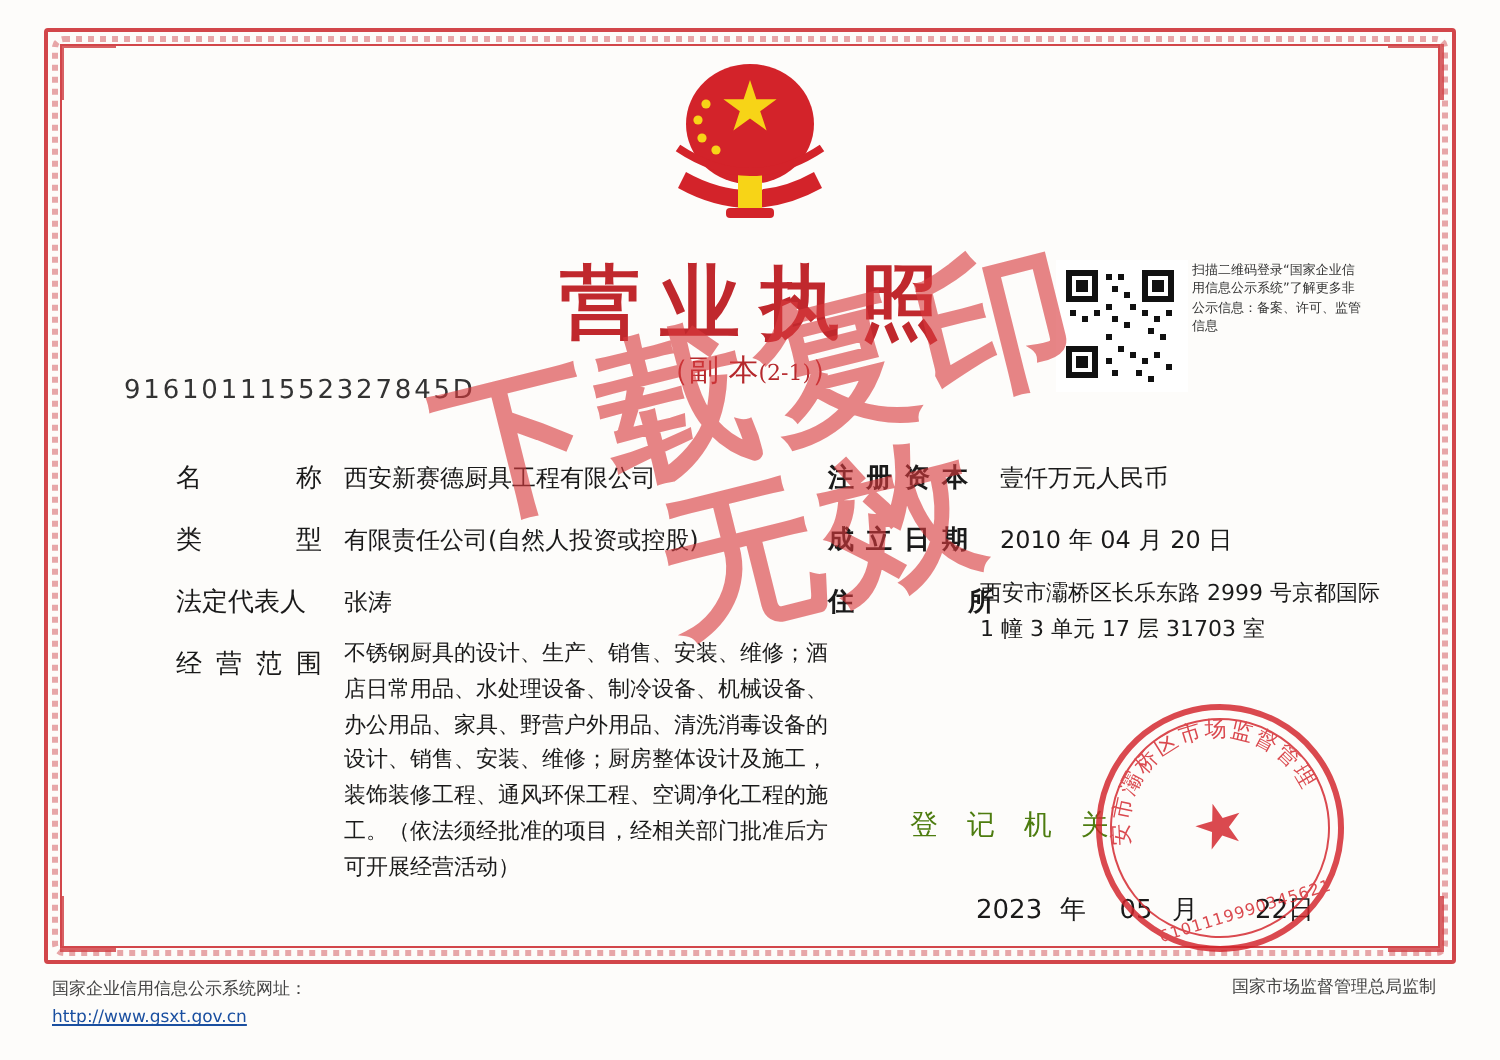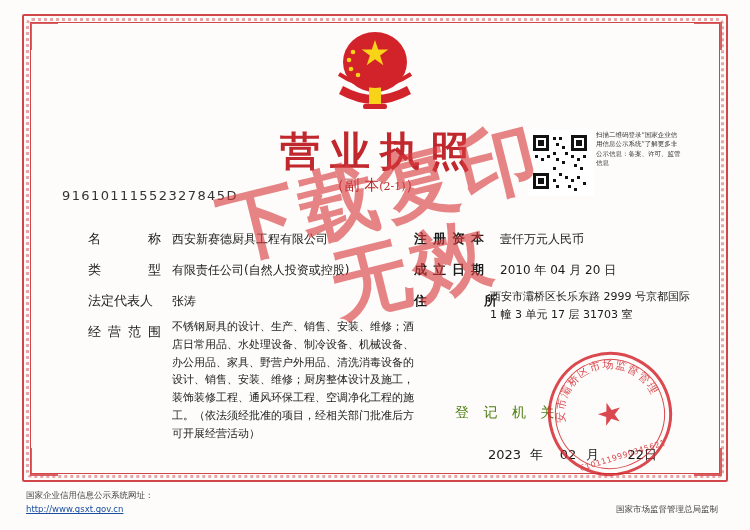--- a/index.html
+++ b/index.html
@@ -296,21 +296,20 @@
     position: absolute;
     left: 355px;
     top: 4px;
     line-height: 1.7;
     text-align: left;
   }
   .f-right {
     position: absolute;
     right: 26px;
     top: 4px;
-    margin-top: 16px;
   }
 </style>
 </head>
 <body>
 
 <div class="page">
 
   <div class="border-outer"></div>
   <div class="scallop"></div>
   <div class="border-inner"></div>
@@ -398,21 +397,21 @@
   <div class="field-value val-cap">壹仟万元人民币</div>
 
   <div class="field-label lbl-date">成立日期</div>
   <div class="field-value val-date">2010 年 04 月 20 日</div>
 
   <div class="field-label lbl-addr">住　所</div>
   <div class="field-value val-addr">西安市灞桥区长乐东路 2999 号京都国际 1 幢 3 单元 17 层 31703 室</div>
 
   <div class="registry">登 记 机 关</div>
   <div class="date-line">
-    <span class="d-year">2023</span><span class="d-uy">年</span><span class="d-mon">02</span><span class="d-um">月</span><span class="d-day">22</span><span class="d-ud">日</span>
+    <span class="d-year">2023</span><span class="d-uy">年</span><span class="d-mon">05</span><span class="d-um">月</span><span class="d-day">22</span><span class="d-ud">日</span>
   </div>
 
   <div class="seal">
     <div class="ring"></div>
     <div class="ring2"></div>
     <svg class="arc-text" viewBox="0 0 124 124">
       <defs>
         <path id="sealArc" d="M 16 62 A 46 46 0 0 1 108 62" fill="none"></path>
       </defs>
       <text text-anchor="middle">

